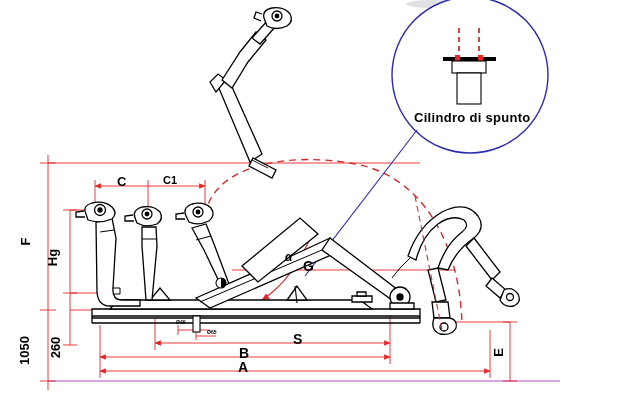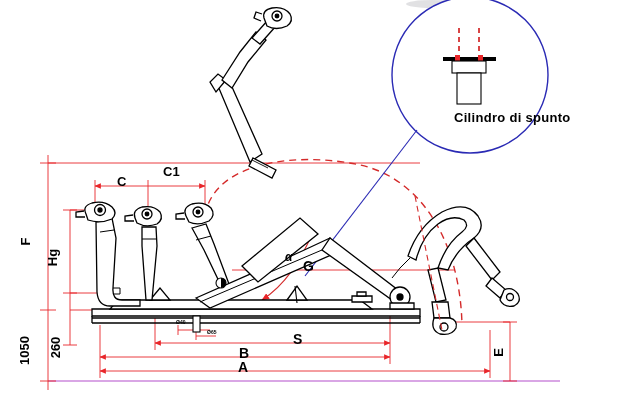--- a/index.html
+++ b/index.html
@@ -214,31 +214,31 @@
 <div class="lbl rot" style="left:44px;top:250px;font-size:13px;">Hg</div>
 
 <div class="lbl rot" style="left:10px;top:343px;font-size:13px;">1050</div>
 
 <div class="lbl rot" style="left:45px;top:340px;font-size:13px;">260</div>
 
 <div class="lbl rot" style="left:494px;top:345px;font-size:13px;">E</div>
 
 <div class="lbl" style="left:117px;top:174px;font-size:13px;">C</div>
 
-<div class="lbl" style="left:163px;top:164px;font-size:13px;">C1</div>
+<div class="lbl" style="left:163px;top:174px;font-size:11px;">C1</div>
 
 <div class="lbl" style="left:303px;top:258px;font-size:14px;">G</div>
 
 <div class="lbl" style="left:285px;top:250px;font-size:12px;font-style:italic;">α</div>
 
 <div class="lbl" style="left:293px;top:331px;font-size:14px;">S</div>
 
 <div class="lbl" style="left:239px;top:345px;font-size:14px;">B</div>
 
 <div class="lbl" style="left:238px;top:359px;font-size:14px;">A</div>
 
 <div class="lbl tiny" style="left:176px;top:319px;">Ø40</div>
 
 <div class="lbl tiny" style="left:207px;top:329px;">Ø65</div>
 
-<div class="lbl" style="left:414px;top:110px;font-size:13px;letter-spacing:0.3px;margin-left:40px;">Cilindro  di  spunto</div>
+<div class="lbl" style="left:414px;top:110px;font-size:13px;letter-spacing:0.3px;">Cilindro  di  spunto</div>
 
 </div>
 
 </body></html>

